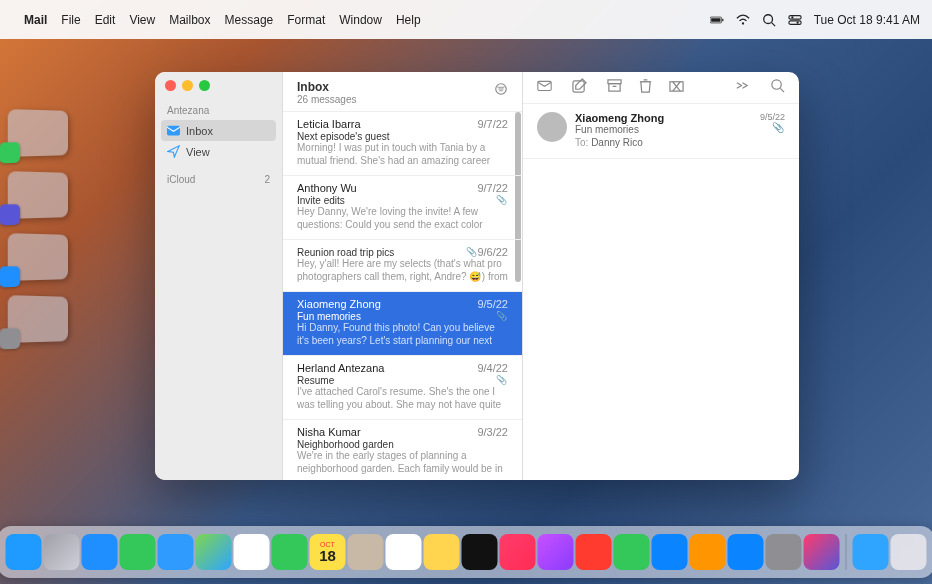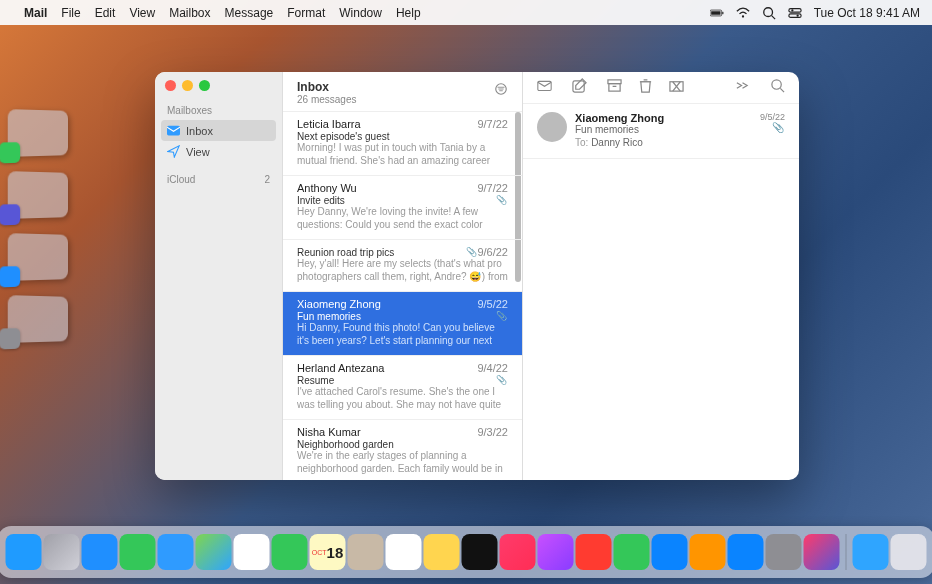--- a/index.html
+++ b/index.html
@@ -1,20 +1,20 @@
 <!DOCTYPE html>
 <html><head>
 <meta charset="utf-8">
 <style>
 * { margin: 0; padding: 0; box-sizing: border-box; font-family: -apple-system, "Helvetica Neue", Arial, sans-serif; }
 html, body { width: 932px; height: 584px; overflow: hidden; }
 body { background: linear-gradient(135deg, #d97a3a 0%, #a85530 20%, #3a5a8a 50%, #2a4a7a 70%, #4a6a9a 100%); position: relative; }
 
 
-.menubar { position:absolute; top:0; left:0; right:0; height:25px; background:rgba(250,250,250,0.95); display:flex; align-items:center; padding:0 12px; font-size:12px; color:#222; z-index:10;}
+.menubar { position:absolute; top:0; left:0; right:0; height:39px; background:rgba(250,250,250,0.95); display:flex; align-items:center; padding:0 12px; font-size:12px; color:#222; z-index:10;}
 .menubar .apple { font-size:14px; margin-right:12px; }
 .menubar .mi { margin-right:14px; }
 .menubar .spacer { flex:1; }
 .menubar .ri { margin-left:12px; display:inline-flex; align-items:center;}
 .menubar svg { width:14px; height:14px; }
 
 
 .sm { position:absolute; left:8px; top:110px; display:flex; flex-direction:column; gap:16px; z-index:1;}
 .sm-item { width:62px; height:46px; background:rgba(200,200,210,0.6); border-radius:8px; position:relative; box-shadow:2px 2px 6px rgba(0,0,0,0.3); transform:perspective(200px) rotateY(14deg); }
 .sm-badge { position:absolute; left:-8px; bottom:-6px; width:20px; height:20px; border-radius:5px; background:#fff; display:flex; align-items:center; justify-content:center; box-shadow:0 1px 3px rgba(0,0,0,0.3);}
@@ -63,21 +63,21 @@
   radial-gradient(circle at 40% 30%, #d9a574 8%, transparent 9%),
   radial-gradient(circle at 60% 35%, #c78850 8%, transparent 9%),
   radial-gradient(circle at 80% 32%, #e8b888 8%, transparent 9%),
   linear-gradient(180deg,#7ec8e8 0%,#6ab8dd 45%,#4a6a4a 46%,#5a7a5a 100%);
 }
 
 
 .dock { position:absolute; bottom:6px; left:50%; transform:translateX(-50%); height:52px; background:rgba(240,240,245,0.55); border-radius:14px; padding:4px 8px; display:flex; align-items:center; gap:2px; backdrop-filter:blur(10px); box-shadow:0 2px 12px rgba(0,0,0,0.25);}
 .dicon { width:36px; height:36px; border-radius:8px; display:flex; align-items:center; justify-content:center; font-size:16px; color:#fff; position:relative;}
 .dsep { width:1px; height:36px; background:rgba(0,0,0,0.2); margin:0 4px;}
-.dicon.cal { background:#fef9c3; flex-direction:row; color:#e33; font-size:7px; line-height:1;}
+.dicon.cal { background:#fde047; flex-direction:column; color:#e33; font-size:7px; line-height:1;}
 .dicon.cal .day{color:#222;font-size:15px;font-weight:600;}
 </style>
 </head>
 <body>
 
 <div class="menubar">
   <span class="apple"></span>
   <span class="mi" style="font-weight:600">Mail</span>
   <span class="mi">File</span>
   <span class="mi">Edit</span>
@@ -134,21 +134,21 @@
     </div>
   </div>
 
 <div class="mail">
   <div class="sidebar">
     <div class="tl">
       <span class="r"></span>
       <span class="y"></span>
       <span class="g"></span>
     </div>
-    <div class="side-head">Mailboxes</div>
+    <div class="side-head">Antezana</div>
     <div class="side-row sel">
       <svg viewBox="0 0 16 12">
           <rect x="0" y="0" width="16" height="12" rx="2" fill="#2f9bff"></rect>
           <path d="M0 2 L8 7 L16 2" fill="none" stroke="#fff" stroke-width="1.3"></path>
         </svg>
       <span>Inbox</span>
     </div>
     <div class="side-row">
       <svg viewBox="0 0 16 16">
           <path d="M1 8 L15 1 L9 15 L8 9 Z" fill="none" stroke="#2f9bff" stroke-width="1.3"></path>

